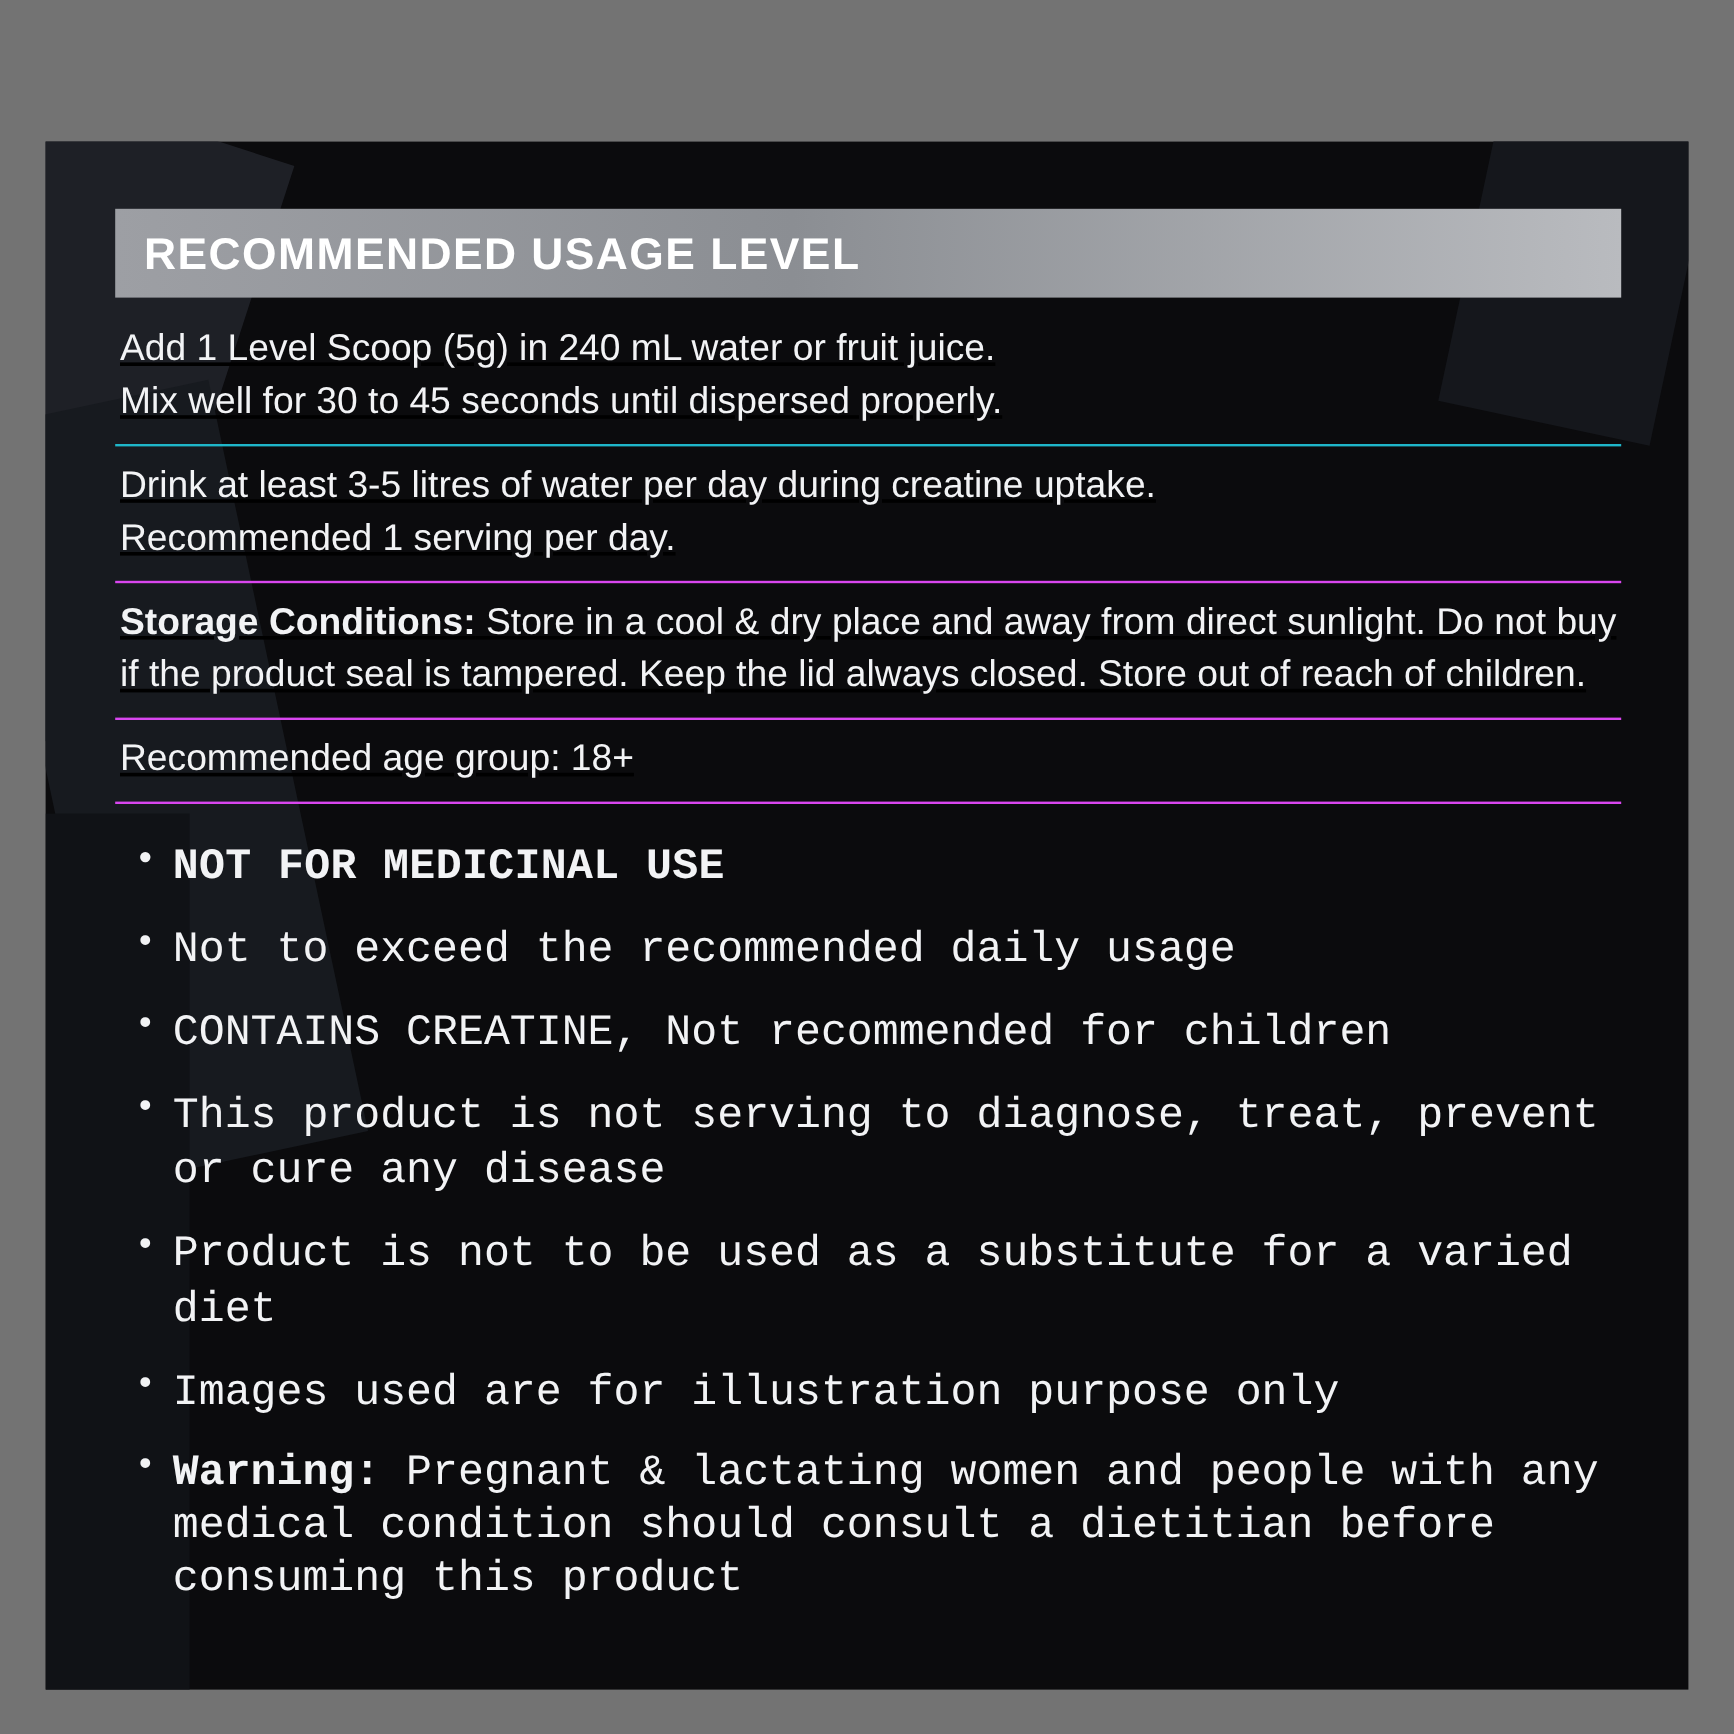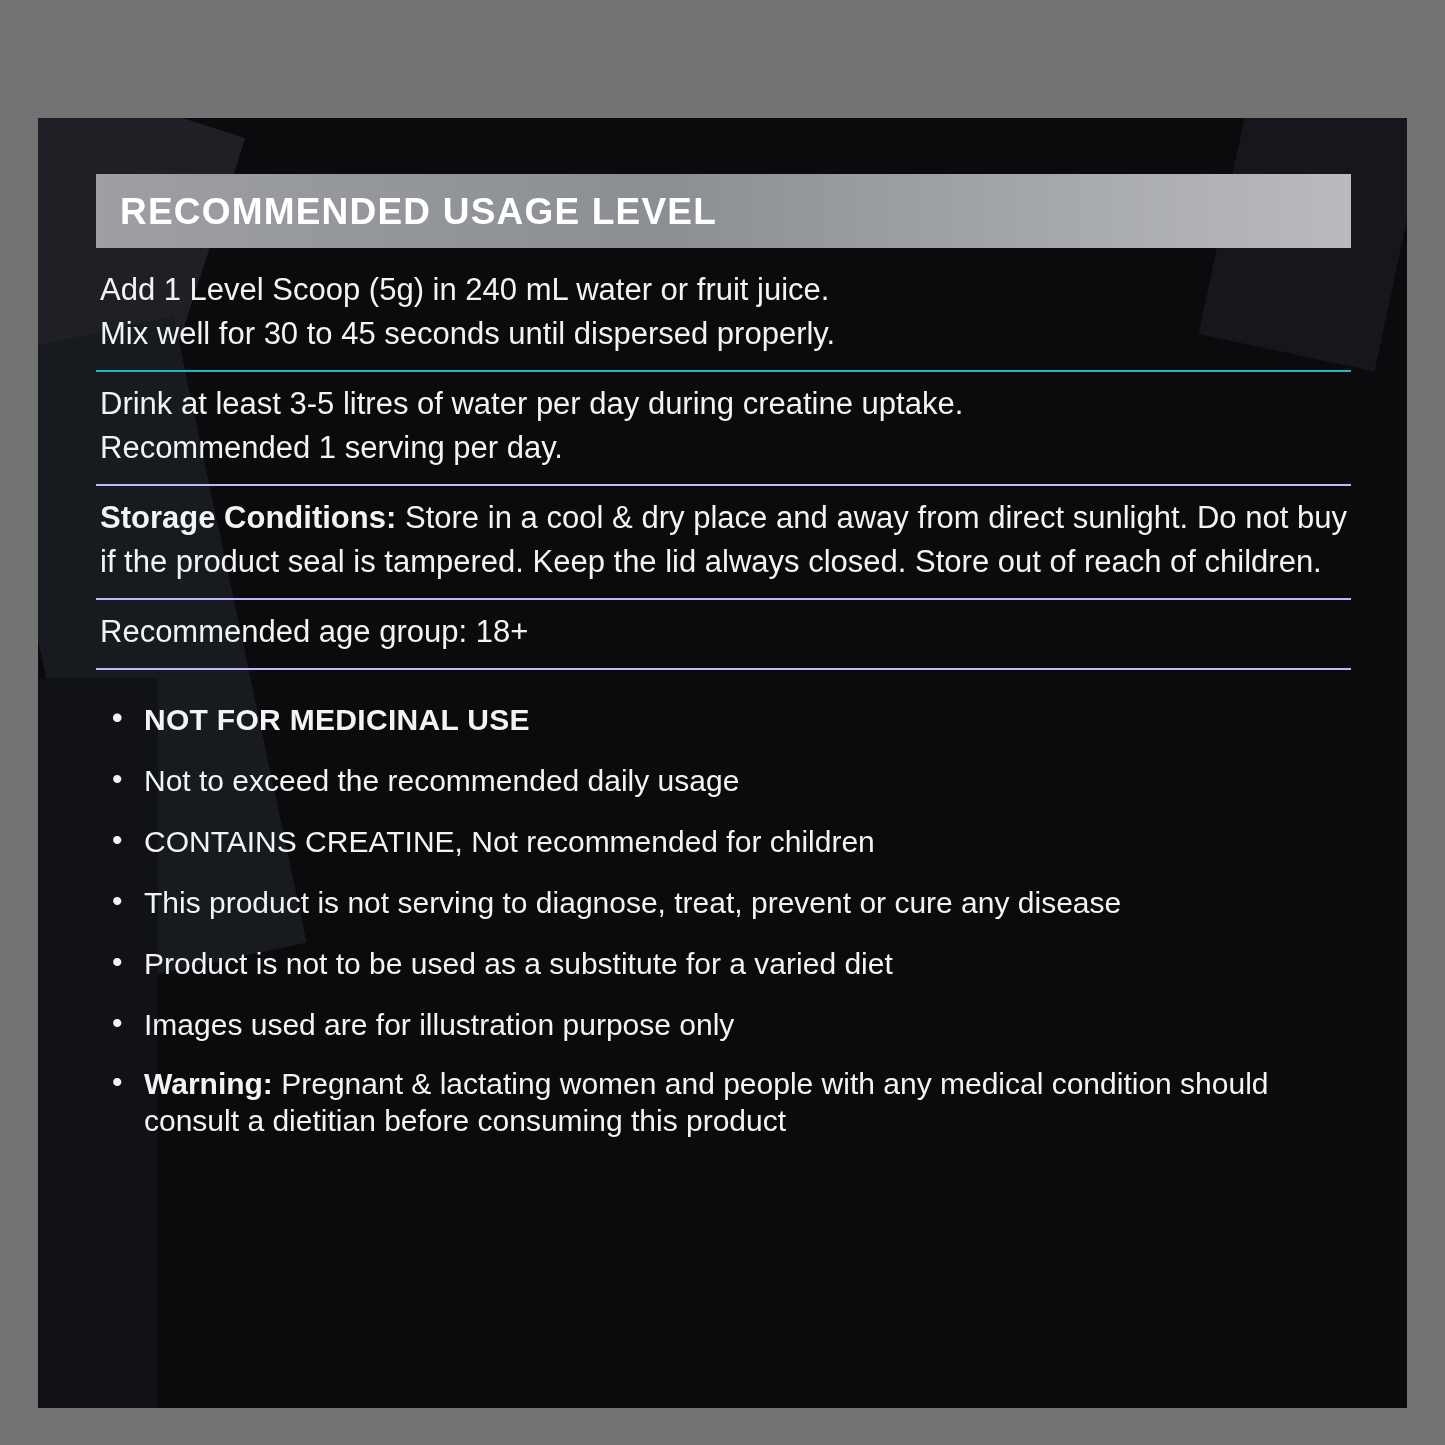--- a/index.html
+++ b/index.html
@@ -90,27 +90,28 @@
   .header-title {
     color: #ffffff;
     font-size: 37px;
     font-weight: bold;
     letter-spacing: 1.2px;
     line-height: 1;
   }
 
   .rows {
     margin-top: 16px;
+    text-decoration: underline;
   }
   .row {
     color: #f2f3f5;
     font-size: 31px;
     line-height: 1.42;
     padding: 10px 4px 14px 4px;
-    border-bottom: 2px solid #c4b5fd;
+    border-bottom: 2px solid #d946ef;
   }
   .row.first {
     border-bottom: 2px solid #1fb6c9;
     padding-top: 4px;
   }
   .row .just {
     text-align: justify;
     text-align-last: left;
   }
   .row b {
@@ -119,24 +120,25 @@
   .row .line { display: block; }
 
   .bullets {
     margin-top: 30px;
     padding: 0;
     list-style: none;
   }
   .bullets li {
     position: relative;
     color: #f2f3f5;
-    font-size: 30px;
+    font-size: 36px;
     line-height: 1.3;
     padding-left: 48px;
     margin-bottom: 22px;
+    font-family: Liberation Mono, monospace;
   }
   .bullets li::before {
     content: "\2022";
     position: absolute;
     left: 16px;
     top: -2px;
     font-size: 30px;
     color: #f2f3f5;
   }
   .bullets li.strong {

